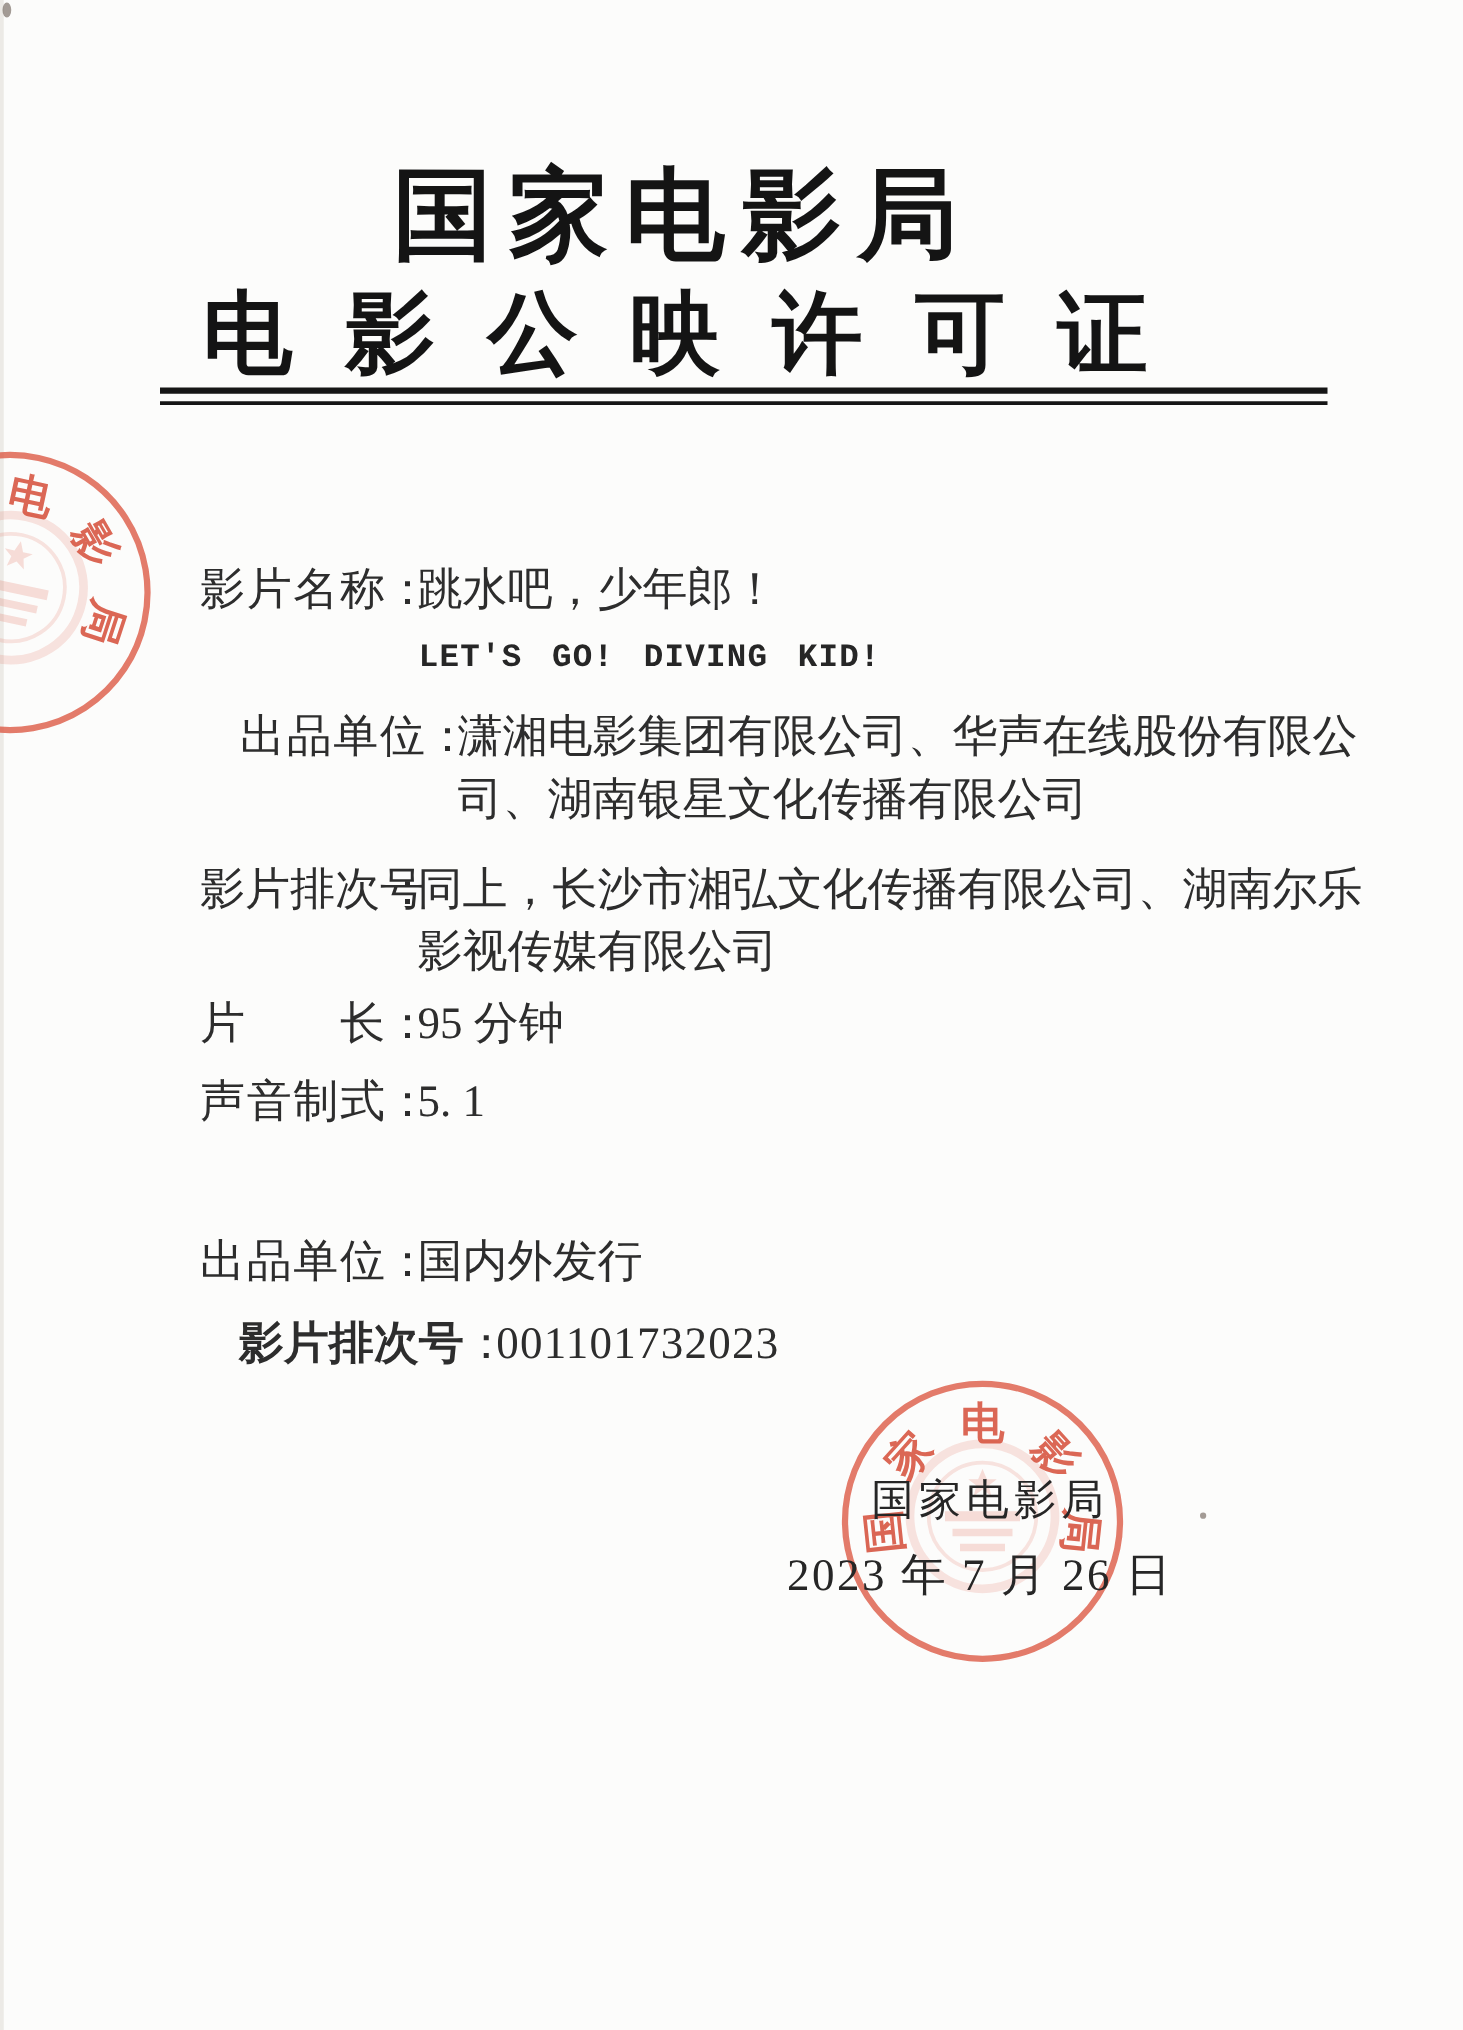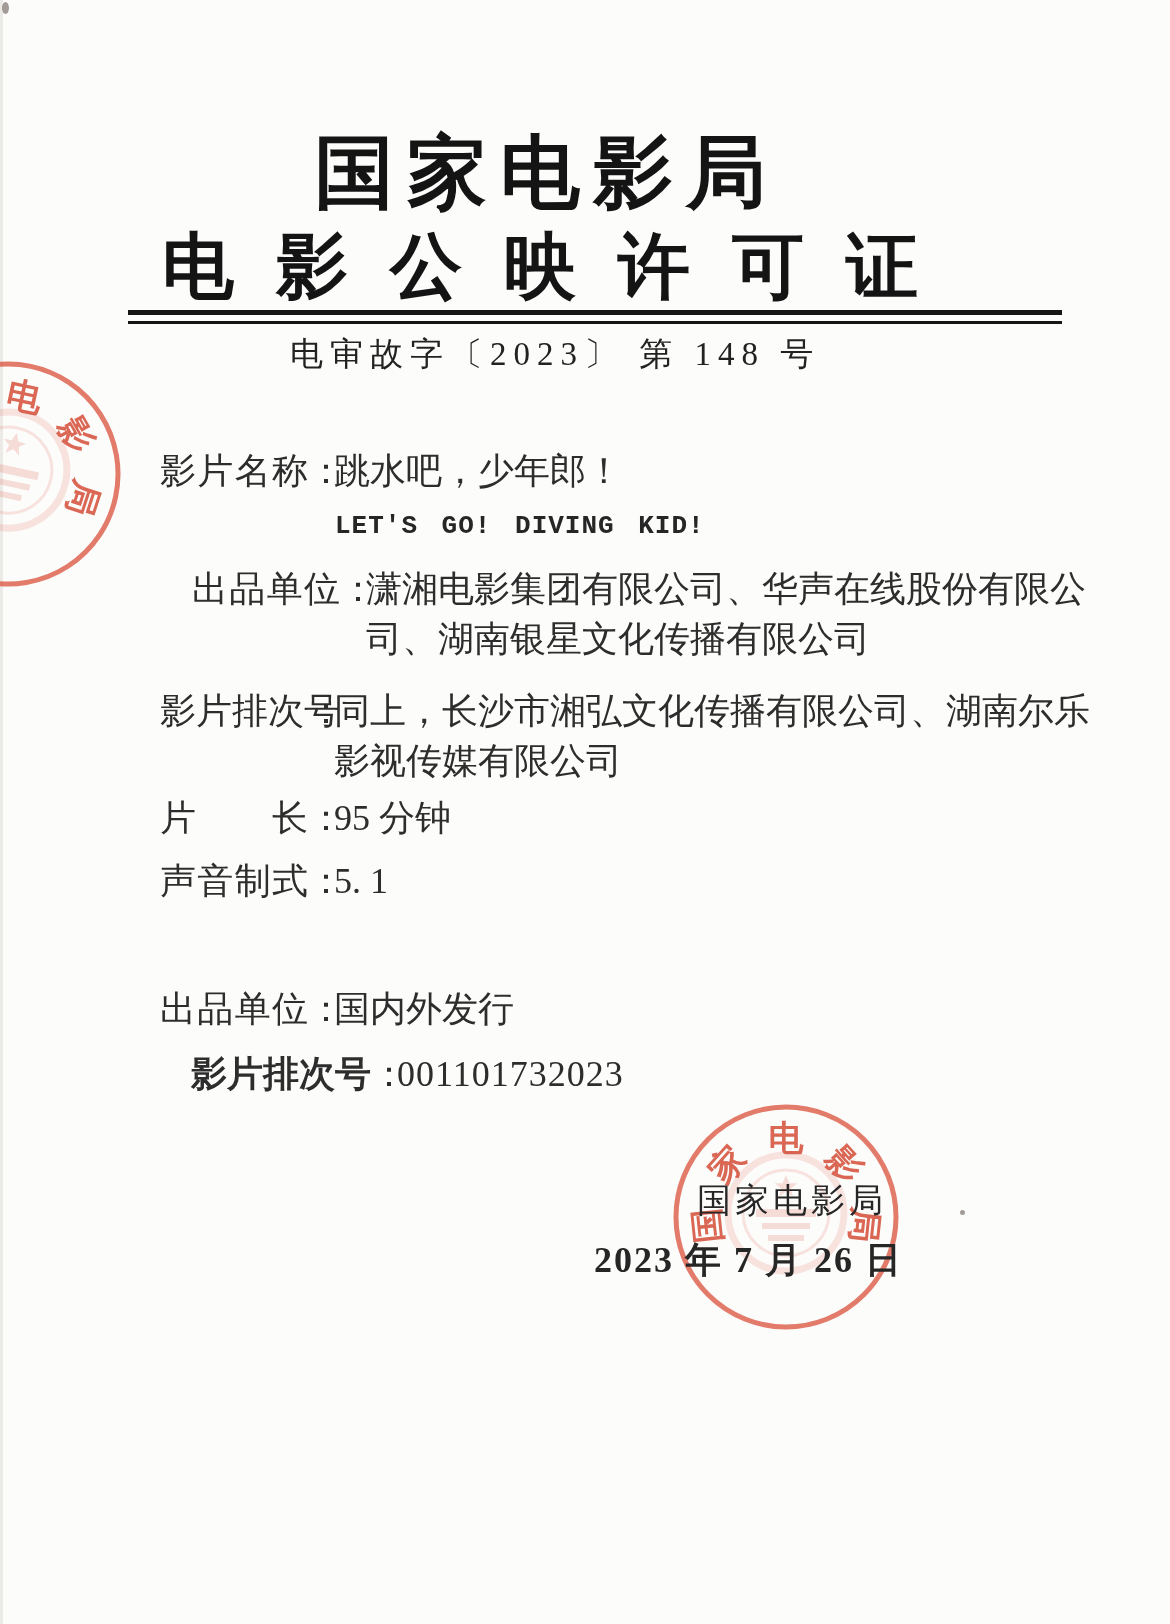--- a/index.html
+++ b/index.html
@@ -53,22 +53,22 @@
 
   
   .seal{position:absolute;}
   .seal-left{left:-122px;top:344px;transform:rotate(12deg);}
   .seal-bottom{left:656px;top:1087px;}
   .seal text{font-family:"Liberation Serif","DejaVu Serif",serif;}
 
   
   .issuer-line{position:absolute;left:572px;top:1183px;width:440px;text-align:center;
     font-size:34px;line-height:36px;letter-spacing:4px;color:#262626;z-index:3;white-space:nowrap;}
-  .date-line{position:absolute;left:594px;top:1241px;width:440px;text-align:left;
-    font-size:36px;line-height:38px;letter-spacing:2px;color:#262626;z-index:3;white-space:nowrap;font-weight:bold;}
+  .date-line{position:absolute;left:564px;top:1241px;width:440px;text-align:center;
+    font-size:36px;line-height:38px;letter-spacing:2px;color:#262626;z-index:3;white-space:nowrap;}
 </style>
 </head>
 <body>
 
 <div class="page">
 
   <div class="scan-edge"></div>
 
   <svg class="seal seal-left" width="260" height="260" viewBox="0 0 260 260">
     <circle cx="130" cy="130" r="110" fill="none" stroke="#dc5a46" stroke-width="5" opacity="0.8"></circle>
@@ -92,21 +92,20 @@
   </svg>
 
   <div class="title-wrap title-agency">
     <span class="tspan">国家电影局</span>
   </div>
   <div class="title-wrap title-permit">
     <span class="tspan">电影公映许可证</span>
   </div>
   <div class="rule rule-thick"></div>
   <div class="rule rule-thin"></div>
-  <div class="permit-no">电审故字〔2023〕 第 148 号</div>
 
   <div class="row row-film">
     <span class="lbl">影片名称</span><span class="colon">：</span><span class="val">跳水吧，少年郎！</span>
   </div>
 
   <div class="row-english">LET'S GO! DIVING KID!</div>
 
   <div class="row row-producer">
     <span class="lbl">出品单位</span><span class="colon">：</span><span class="val">潇湘电影集团有限公司、华声在线股份有限公司、湖南银星文化传播有限公司</span>
   </div>

